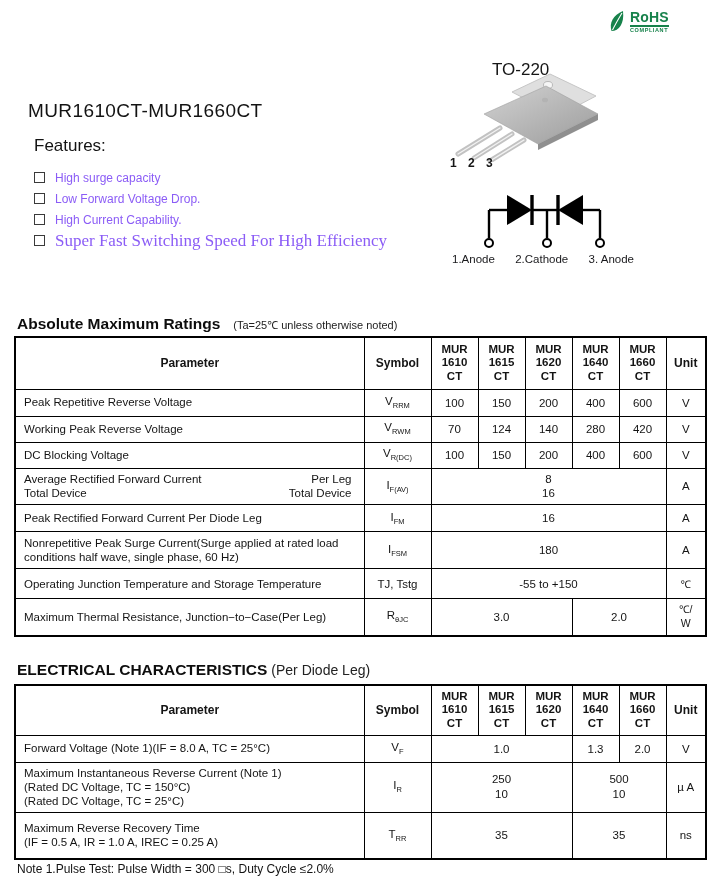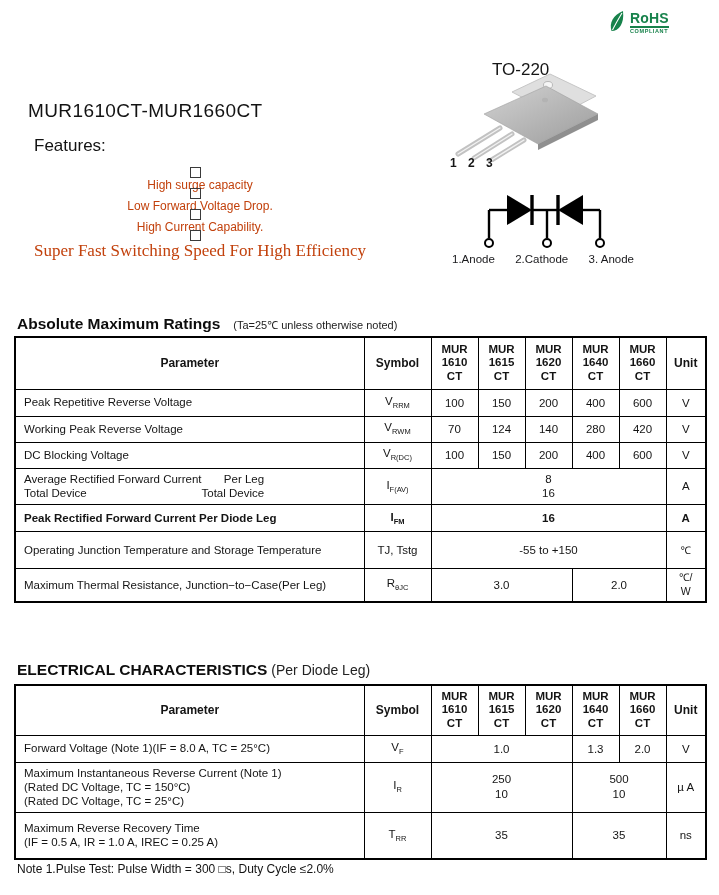--- a/index.html
+++ b/index.html
@@ -3,63 +3,63 @@
 <meta charset="utf-8">
 <style>
   html,body{margin:0;padding:0;}
   body{
     width:719px;height:895px;position:relative;background:#ffffff;
     font-family:"Liberation Sans",sans-serif;color:#111;overflow:hidden;
   }
   .abs{position:absolute;}
 
   
-  .rohs{left:609px;top:10px;display:flex;align-items:flex-end;gap:2px;}
+  .rohs{left:609px;top:10px;display:flex;align-items:center;gap:2px;}
   .rohs-text{display:flex;flex-direction:column;line-height:1;}
   .rohs-name{font-size:14px;font-weight:800;letter-spacing:.2px;border-bottom:2px solid;padding-bottom:1px;}
   .rohs-sub{font-size:5.5px;font-weight:800;letter-spacing:.6px;margin-top:1px;}
 
   
   .to220-label{left:492px;top:60px;font-size:17px;color:#161616;}
   .pins-label{left:450px;top:156px;font-size:12px;font-weight:700;word-spacing:8px;color:#161616;}
   .pin-caption{left:452px;top:253px;width:182px;display:flex;justify-content:space-between;font-size:11.5px;color:#19191c;}
 
   
   .doc-title{left:28px;top:100px;font-size:19px;letter-spacing:.4px;color:#131313;}
   .features-heading{left:34px;top:136px;font-size:17px;color:#131313;}
   .features{left:34px;top:167px;display:flex;flex-direction:column;}
-  .feature{display:flex;align-items:center;height:21px;font-size:12px;color:#c2410c;flex-direction:column;}
+  .feature{display:flex;align-items:center;height:21px;font-size:12px;color:#8b5cf6;}
   .feature .box{width:9px;height:9px;border:1px solid #3a3a3a;margin-right:10px;flex:0 0 auto;}
   .feature.serif{font-family:"Liberation Serif",serif;font-size:17px;}
 
   
   .sec-heading{font-weight:700;font-size:15.5px;color:#0d0d0d;}
   .sec-sub{font-weight:400;font-size:11px;margin-left:13px;color:#222;}
   .sec-sub2{font-weight:400;font-size:14px;margin-left:4px;color:#222;}
   .h-abs{left:17px;top:315px;}
   .h-elec{left:17px;top:661px;}
 
   
   .dtable{border-collapse:collapse;table-layout:fixed;width:691px;border:2px solid #000;}
   .dtable td,.dtable th{border:1px solid #000;font-size:11.5px;color:#141414;
     text-align:center;vertical-align:middle;padding:2px 3px;overflow:hidden;}
   .dtable th{font-weight:700;font-size:12px;}
   .dtable th.model{font-size:11.5px;line-height:1.2;}
   .dtable td.param{text-align:left;padding:3px 8px;line-height:1.25;}
   .preline{white-space:pre-line;line-height:1.3;}
   sub{font-size:7.5px;}
-  .split{display:flex;justify-content:flex-start;align-items:center;}
+  .split{display:flex;justify-content:space-between;align-items:center;}
   .split .r{text-align:right;padding-right:4px;}
   .t-abs{left:14px;top:336px;}
   .t-abs tr:nth-child(1){height:52px;}
   .t-abs tr:nth-child(2){height:27px;}
   .t-abs tr:nth-child(3){height:26px;}
   .t-abs tr:nth-child(4){height:26px;}
   .t-abs tr:nth-child(5){height:32px;}
-  .t-abs tr:nth-child(6){height:27px;font-weight:bold;}
+  .t-abs tr:nth-child(6){height:27px;}
   .t-abs tr:nth-child(7){height:37px;}
   .t-abs tr:nth-child(8){height:30px;}
   .t-abs tr:nth-child(9){height:37px;}
   .t-elec{left:14px;top:684px;}
   .t-elec tr:nth-child(1){height:50px;}
   .t-elec tr:nth-child(2){height:27px;}
   .t-elec tr:nth-child(3){height:43px;margin-left:32px;}
   .t-elec tr:nth-child(4){height:47px;}
 
   .note{left:17px;top:862px;font-size:12px;color:#131313;}
@@ -230,20 +230,26 @@
 16</td>
     <td>A</td>
   </tr>
   <tr>
     <td class="param">Peak Rectified Forward Current Per Diode Leg</td>
     <td><span>I</span><sub>FM</sub></td>
     <td colspan="5">16</td>
     <td>A</td>
   </tr>
   <tr>
+    <td class="param">Nonrepetitive Peak Surge Current(Surge applied at rated load conditions half wave, single phase, 60 Hz)</td>
+    <td><span>I</span><sub>FSM</sub></td>
+    <td colspan="5">180</td>
+    <td>A</td>
+  </tr>
+  <tr>
     <td class="param">Operating Junction Temperature and Storage Temperature</td>
     <td>TJ, Tstg</td>
     <td colspan="5">-55 to +150</td>
     <td style="font-size:10.5px">℃</td>
   </tr>
   <tr>
     <td class="param">Maximum Thermal Resistance, Junction−to−Case(Per Leg)</td>
     <td><span>R</span><sub>θJC</sub></td>
     <td colspan="3">3.0</td>
     <td colspan="2">2.0</td>

